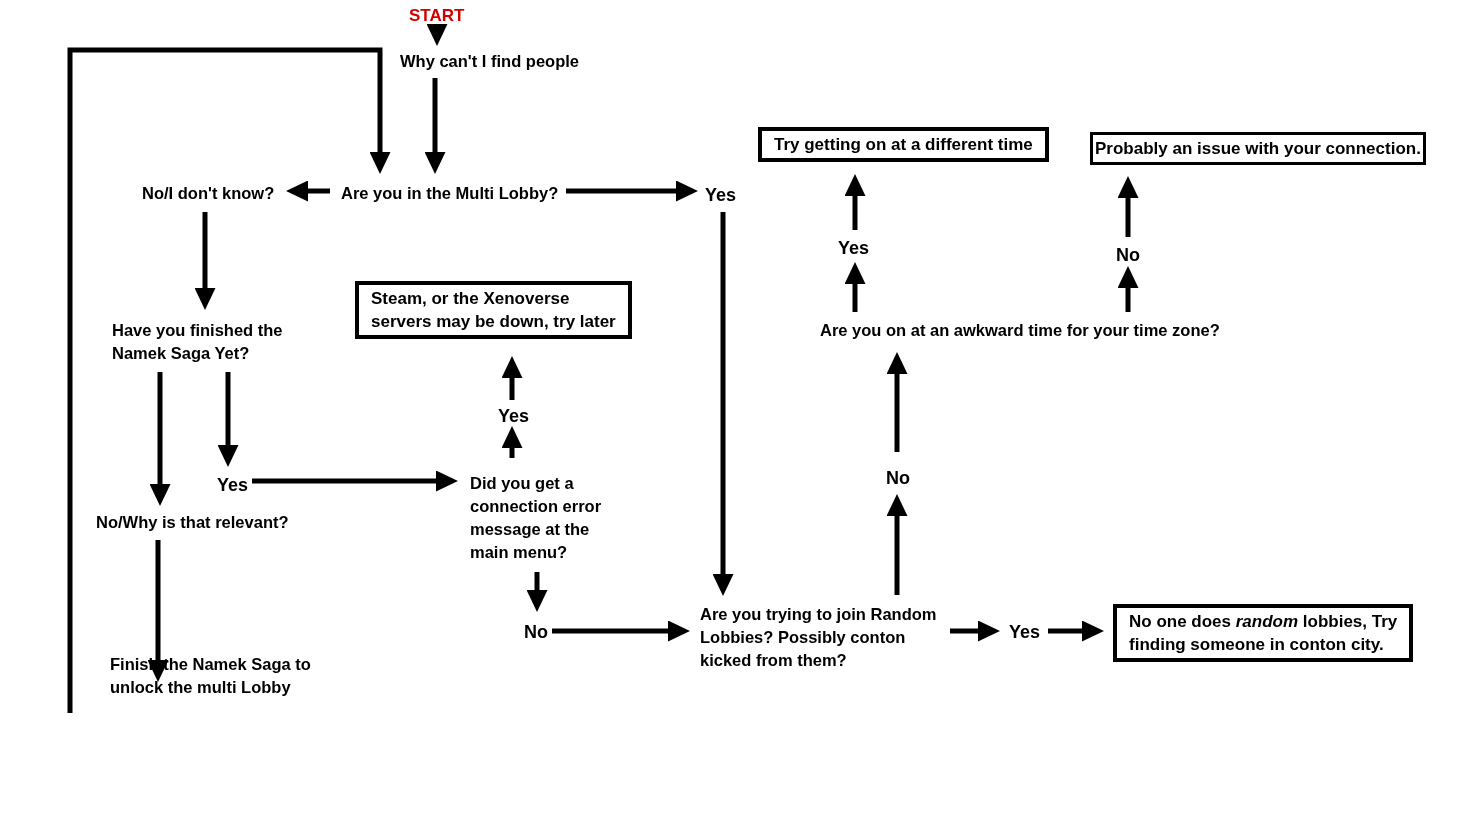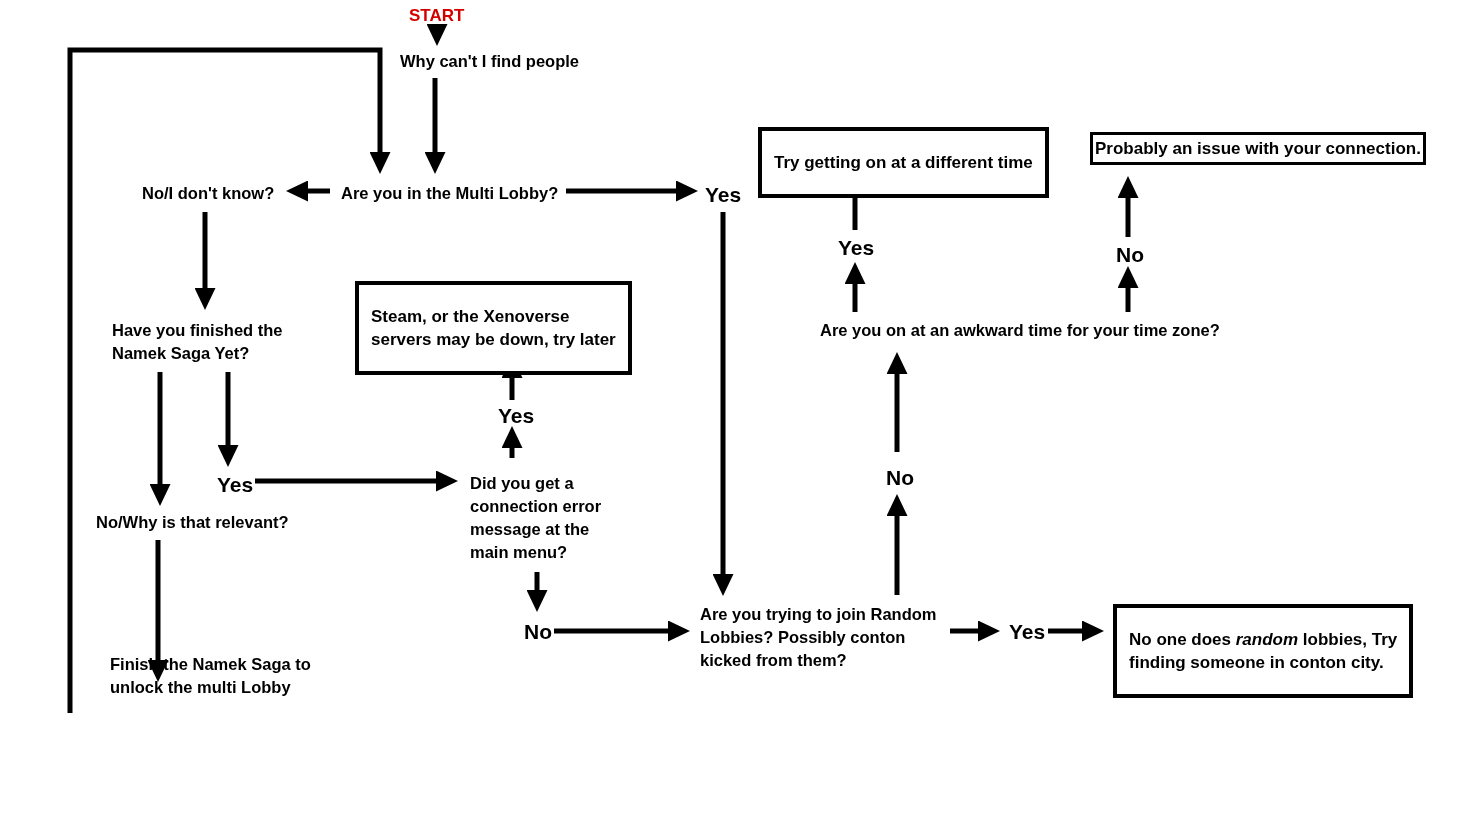--- a/index.html
+++ b/index.html
@@ -1,23 +1,23 @@
 <!DOCTYPE html>
 <html><head>
 <meta charset="utf-8">
 <style>
   html,body{margin:0;padding:0;background:#ffffff;}
   #canvas{position:relative;width:1483px;height:819px;background:#ffffff;overflow:hidden;
           font-family:"Liberation Sans",sans-serif;}
   #arrows{position:absolute;left:0;top:0;width:1483px;height:819px;}
   .node{position:absolute;font-weight:bold;font-size:16.5px;line-height:23px;color:#000;white-space:nowrap;}
   .start{color:#d40000;font-size:17px;}
-  .edge-label{position:absolute;font-weight:bold;font-size:21px;line-height:20px;color:#000;
+  .edge-label{position:absolute;font-weight:bold;font-size:18px;line-height:20px;color:#000;
               background:#ffffff;padding:0 2px;white-space:nowrap;}
-  .box{position:absolute;border:4px solid #000;background:#fff;padding:20px 12px;
+  .box{position:absolute;border:4px solid #000;background:#fff;padding:2px 12px;
        font-weight:bold;font-size:17px;line-height:23px;color:#000;white-space:nowrap;}
   .box.tight{padding:2px 2px;border-width:3px;}
   .italic{font-style:italic;}
 </style>
 </head>
 <body>
 
 <div id="canvas">
 
   <svg id="arrows" width="1483" height="819" viewBox="0 0 1483 819" xmlns="http://www.w3.org/2000/svg">

